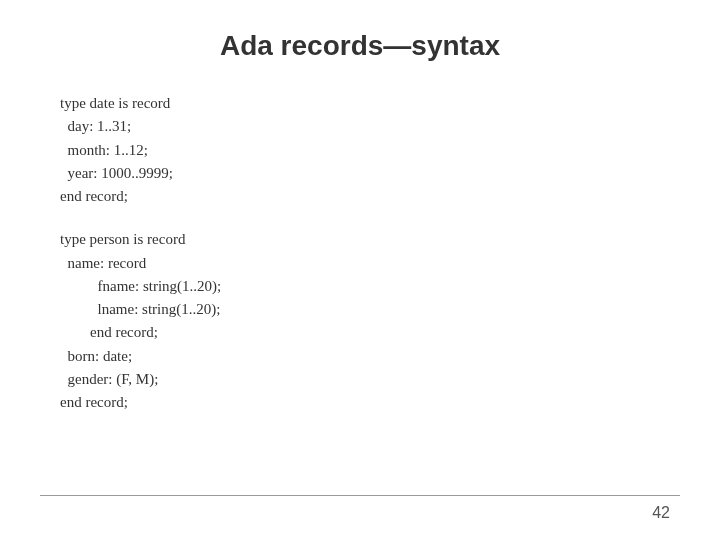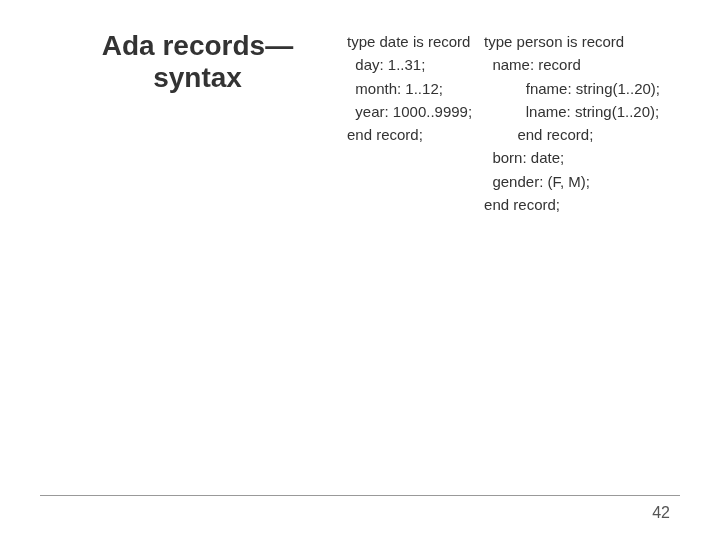--- a/index.html
+++ b/index.html
@@ -15,40 +15,39 @@
       font-family: Arial, Helvetica, sans-serif;
       overflow: hidden;
     }
 
     .slide {
       width: 720px;
       height: 540px;
       background: #ffffff;
       position: relative;
       display: flex;
-      flex-direction: row;
+      flex-direction: column;
       padding: 30px 60px 50px 60px;
     }
 
     .slide-title {
       font-size: 28px;
       font-weight: bold;
       color: #333333;
       text-align: center;
       margin-bottom: 30px;
       font-family: Arial, Helvetica, sans-serif;
     }
 
     .code-block {
-      font-family: Liberation Sans, sans-serif;
+      font-family: Liberation Serif, serif;
       font-size: 15px;
       color: #333333;
       line-height: 1.55;
       white-space: pre;
-      margin-left: 12px;
     }
 
     .bottom-divider {
       position: absolute;
       bottom: 44px;
       left: 40px;
       right: 40px;
       height: 1px;
       background-color: #999999;
     }

